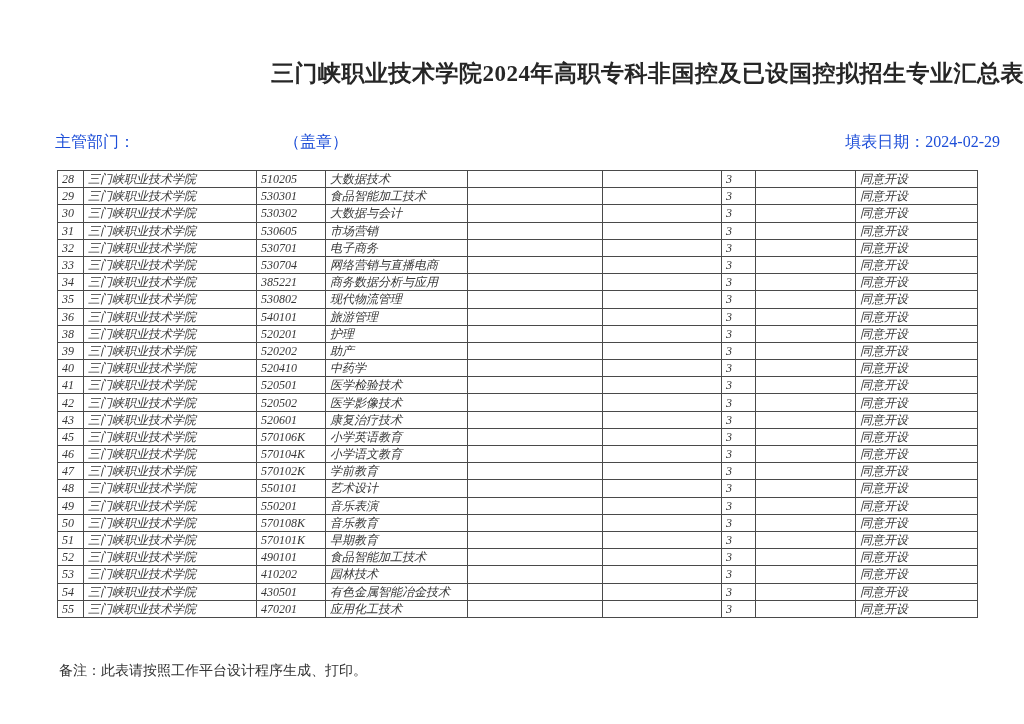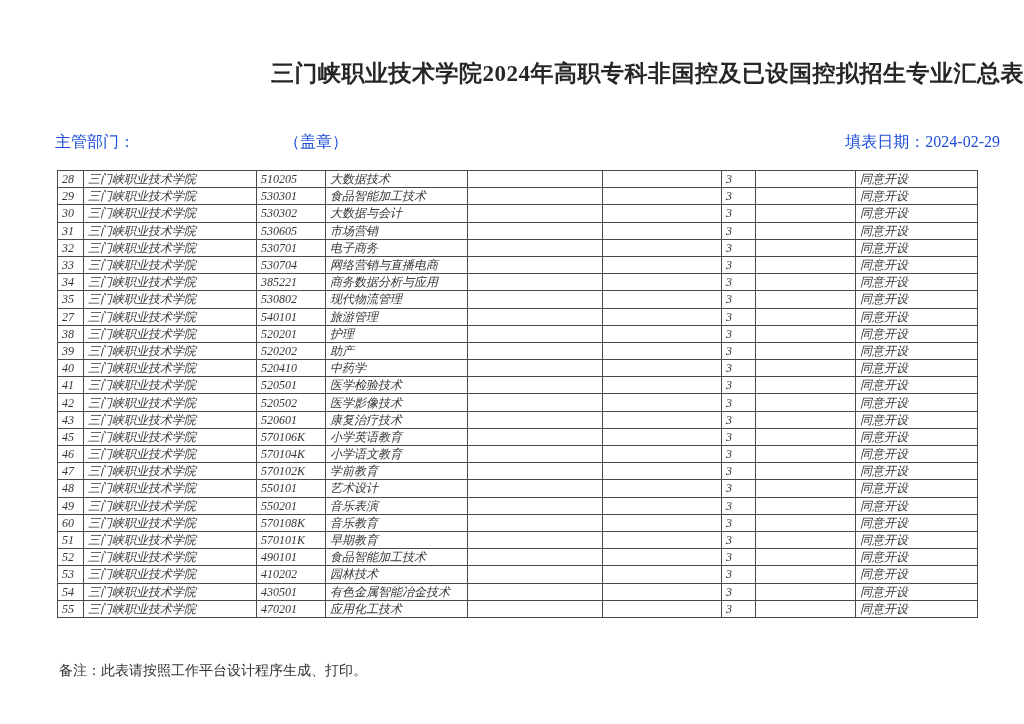--- a/index.html
+++ b/index.html
@@ -186,21 +186,21 @@
           <td>三门峡职业技术学院</td>
           <td>530802</td>
           <td>现代物流管理</td>
           <td></td>
           <td></td>
           <td>3</td>
           <td></td>
           <td>同意开设</td>
         </tr>
         <tr>
-          <td>27</td>
+          <td>36</td>
           <td>三门峡职业技术学院</td>
           <td>540101</td>
           <td>旅游管理</td>
           <td></td>
           <td></td>
           <td>3</td>
           <td></td>
           <td>同意开设</td>
         </tr>
         <tr>
@@ -318,21 +318,21 @@
           <td>三门峡职业技术学院</td>
           <td>550201</td>
           <td>音乐表演</td>
           <td></td>
           <td></td>
           <td>3</td>
           <td></td>
           <td>同意开设</td>
         </tr>
         <tr>
-          <td>60</td>
+          <td>50</td>
           <td>三门峡职业技术学院</td>
           <td>570108K</td>
           <td>音乐教育</td>
           <td></td>
           <td></td>
           <td>3</td>
           <td></td>
           <td>同意开设</td>
         </tr>
         <tr>

